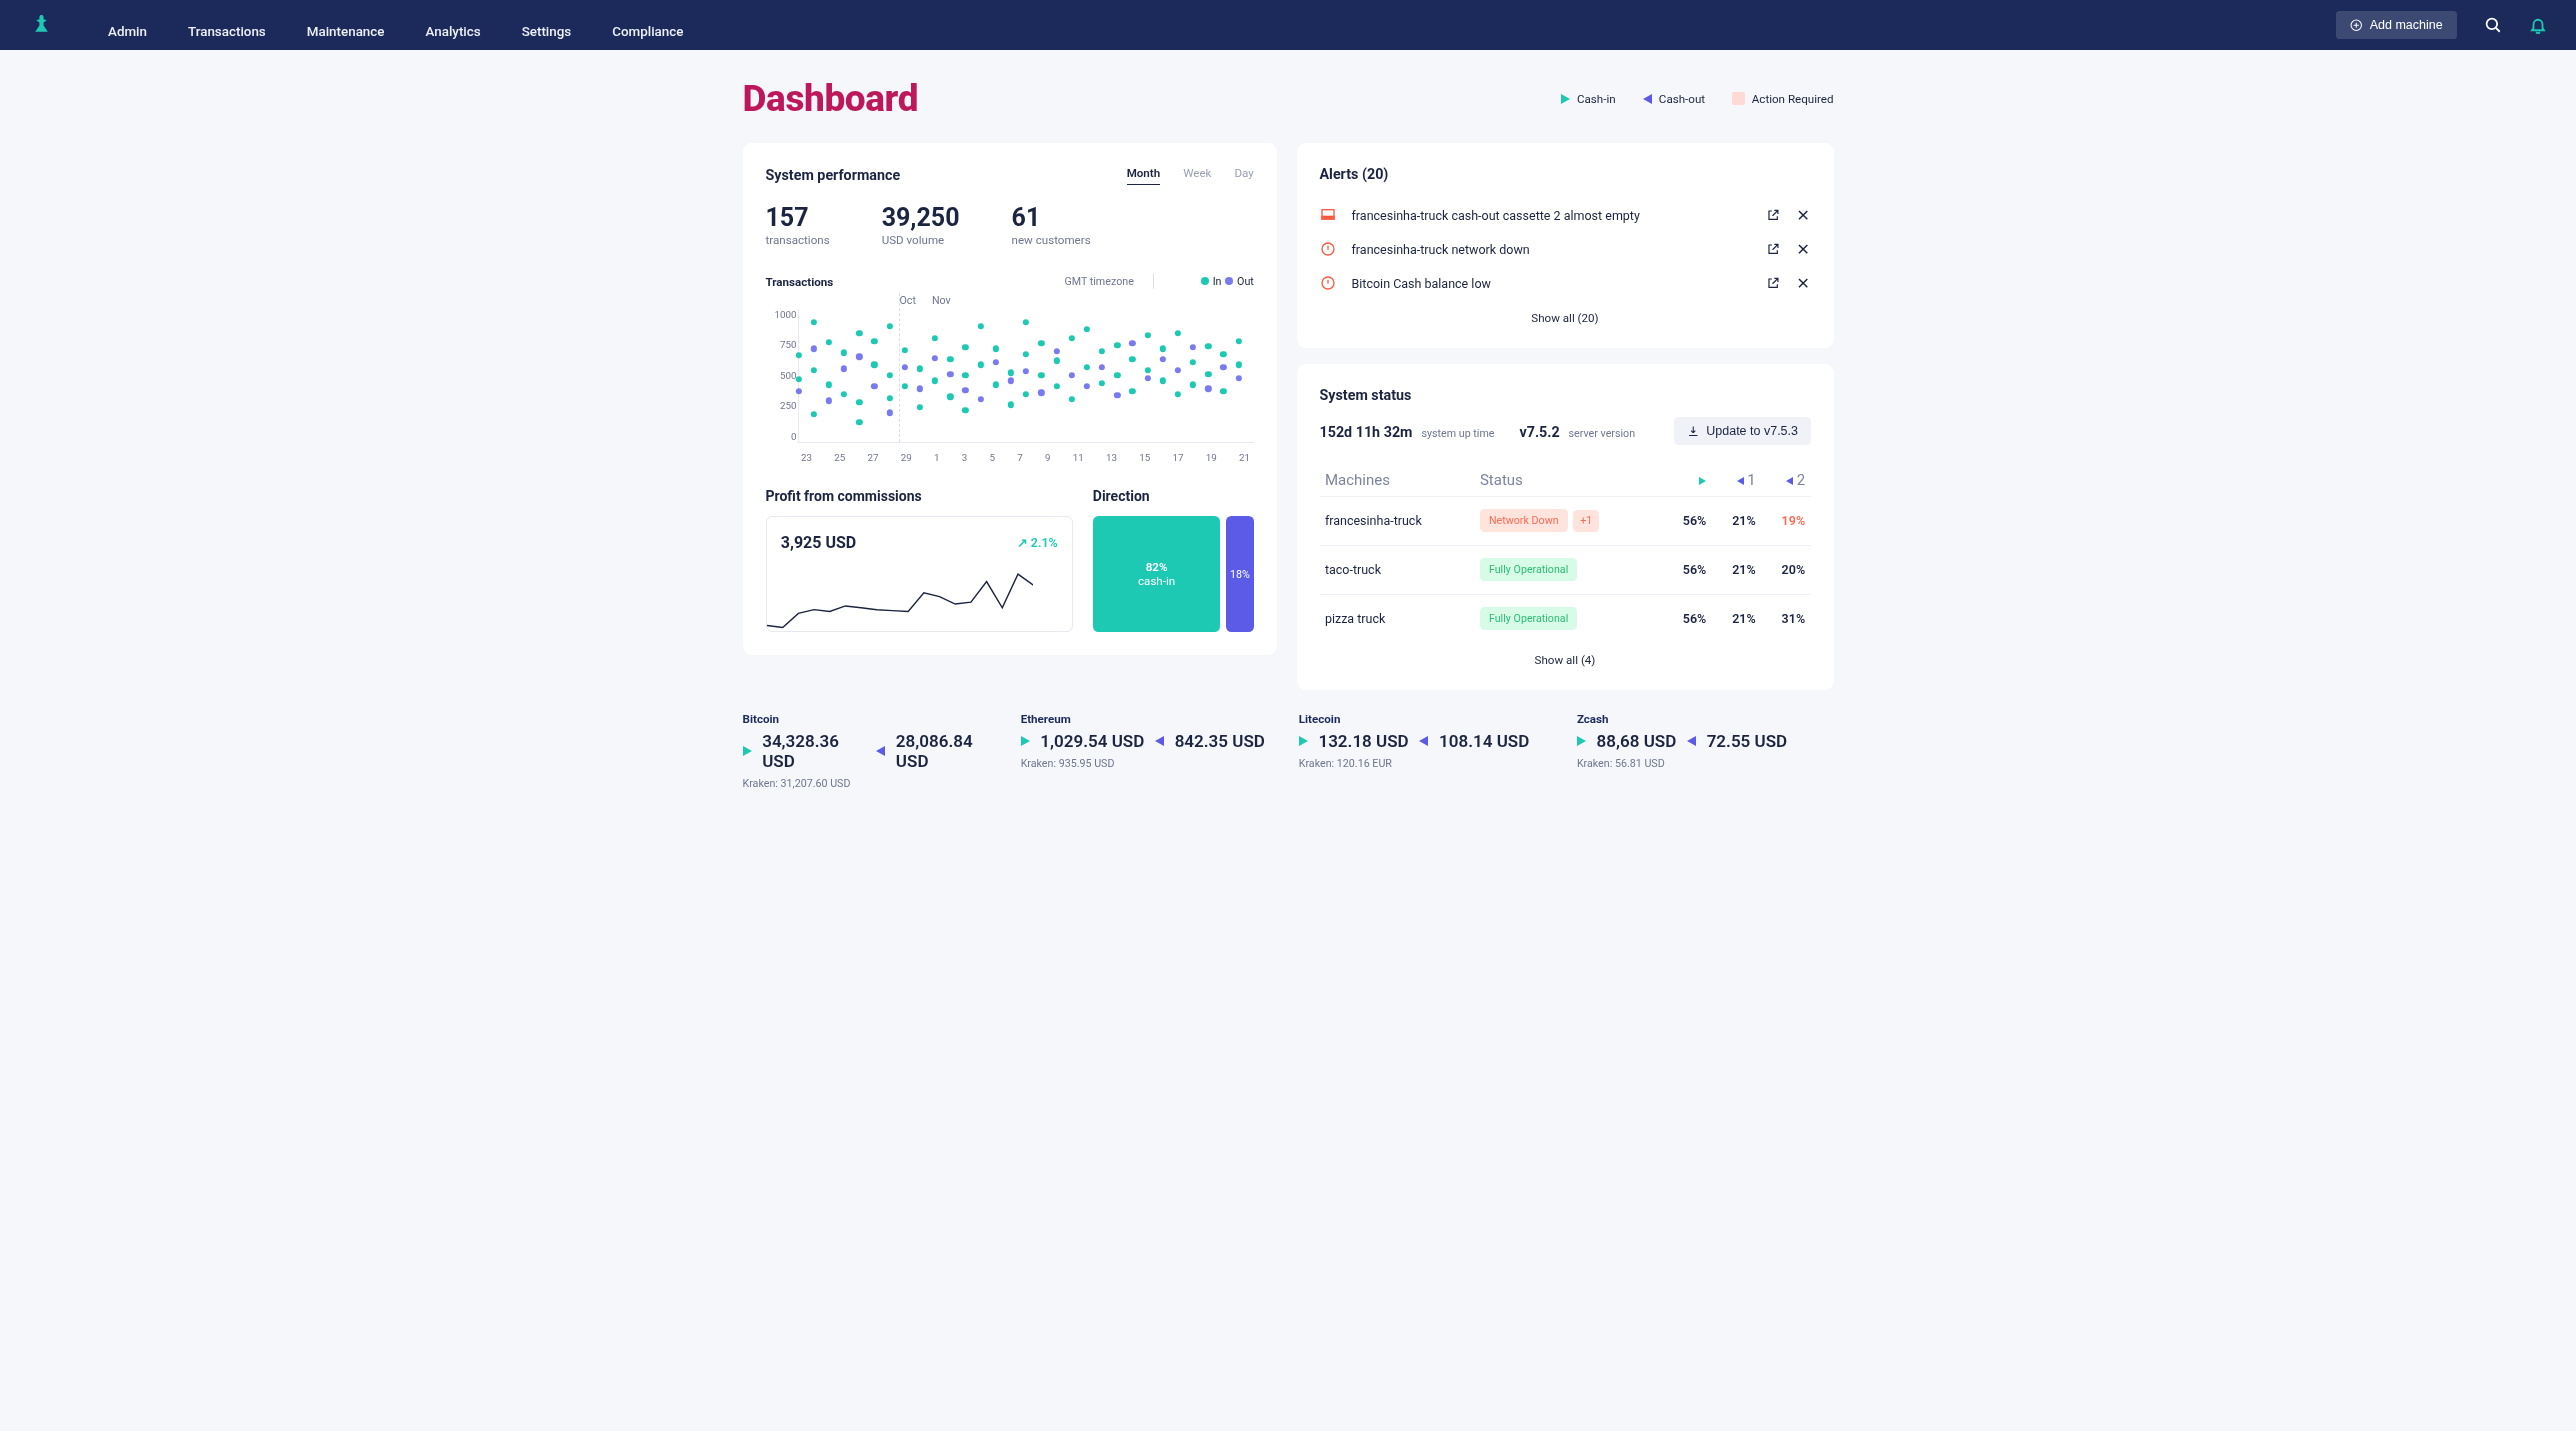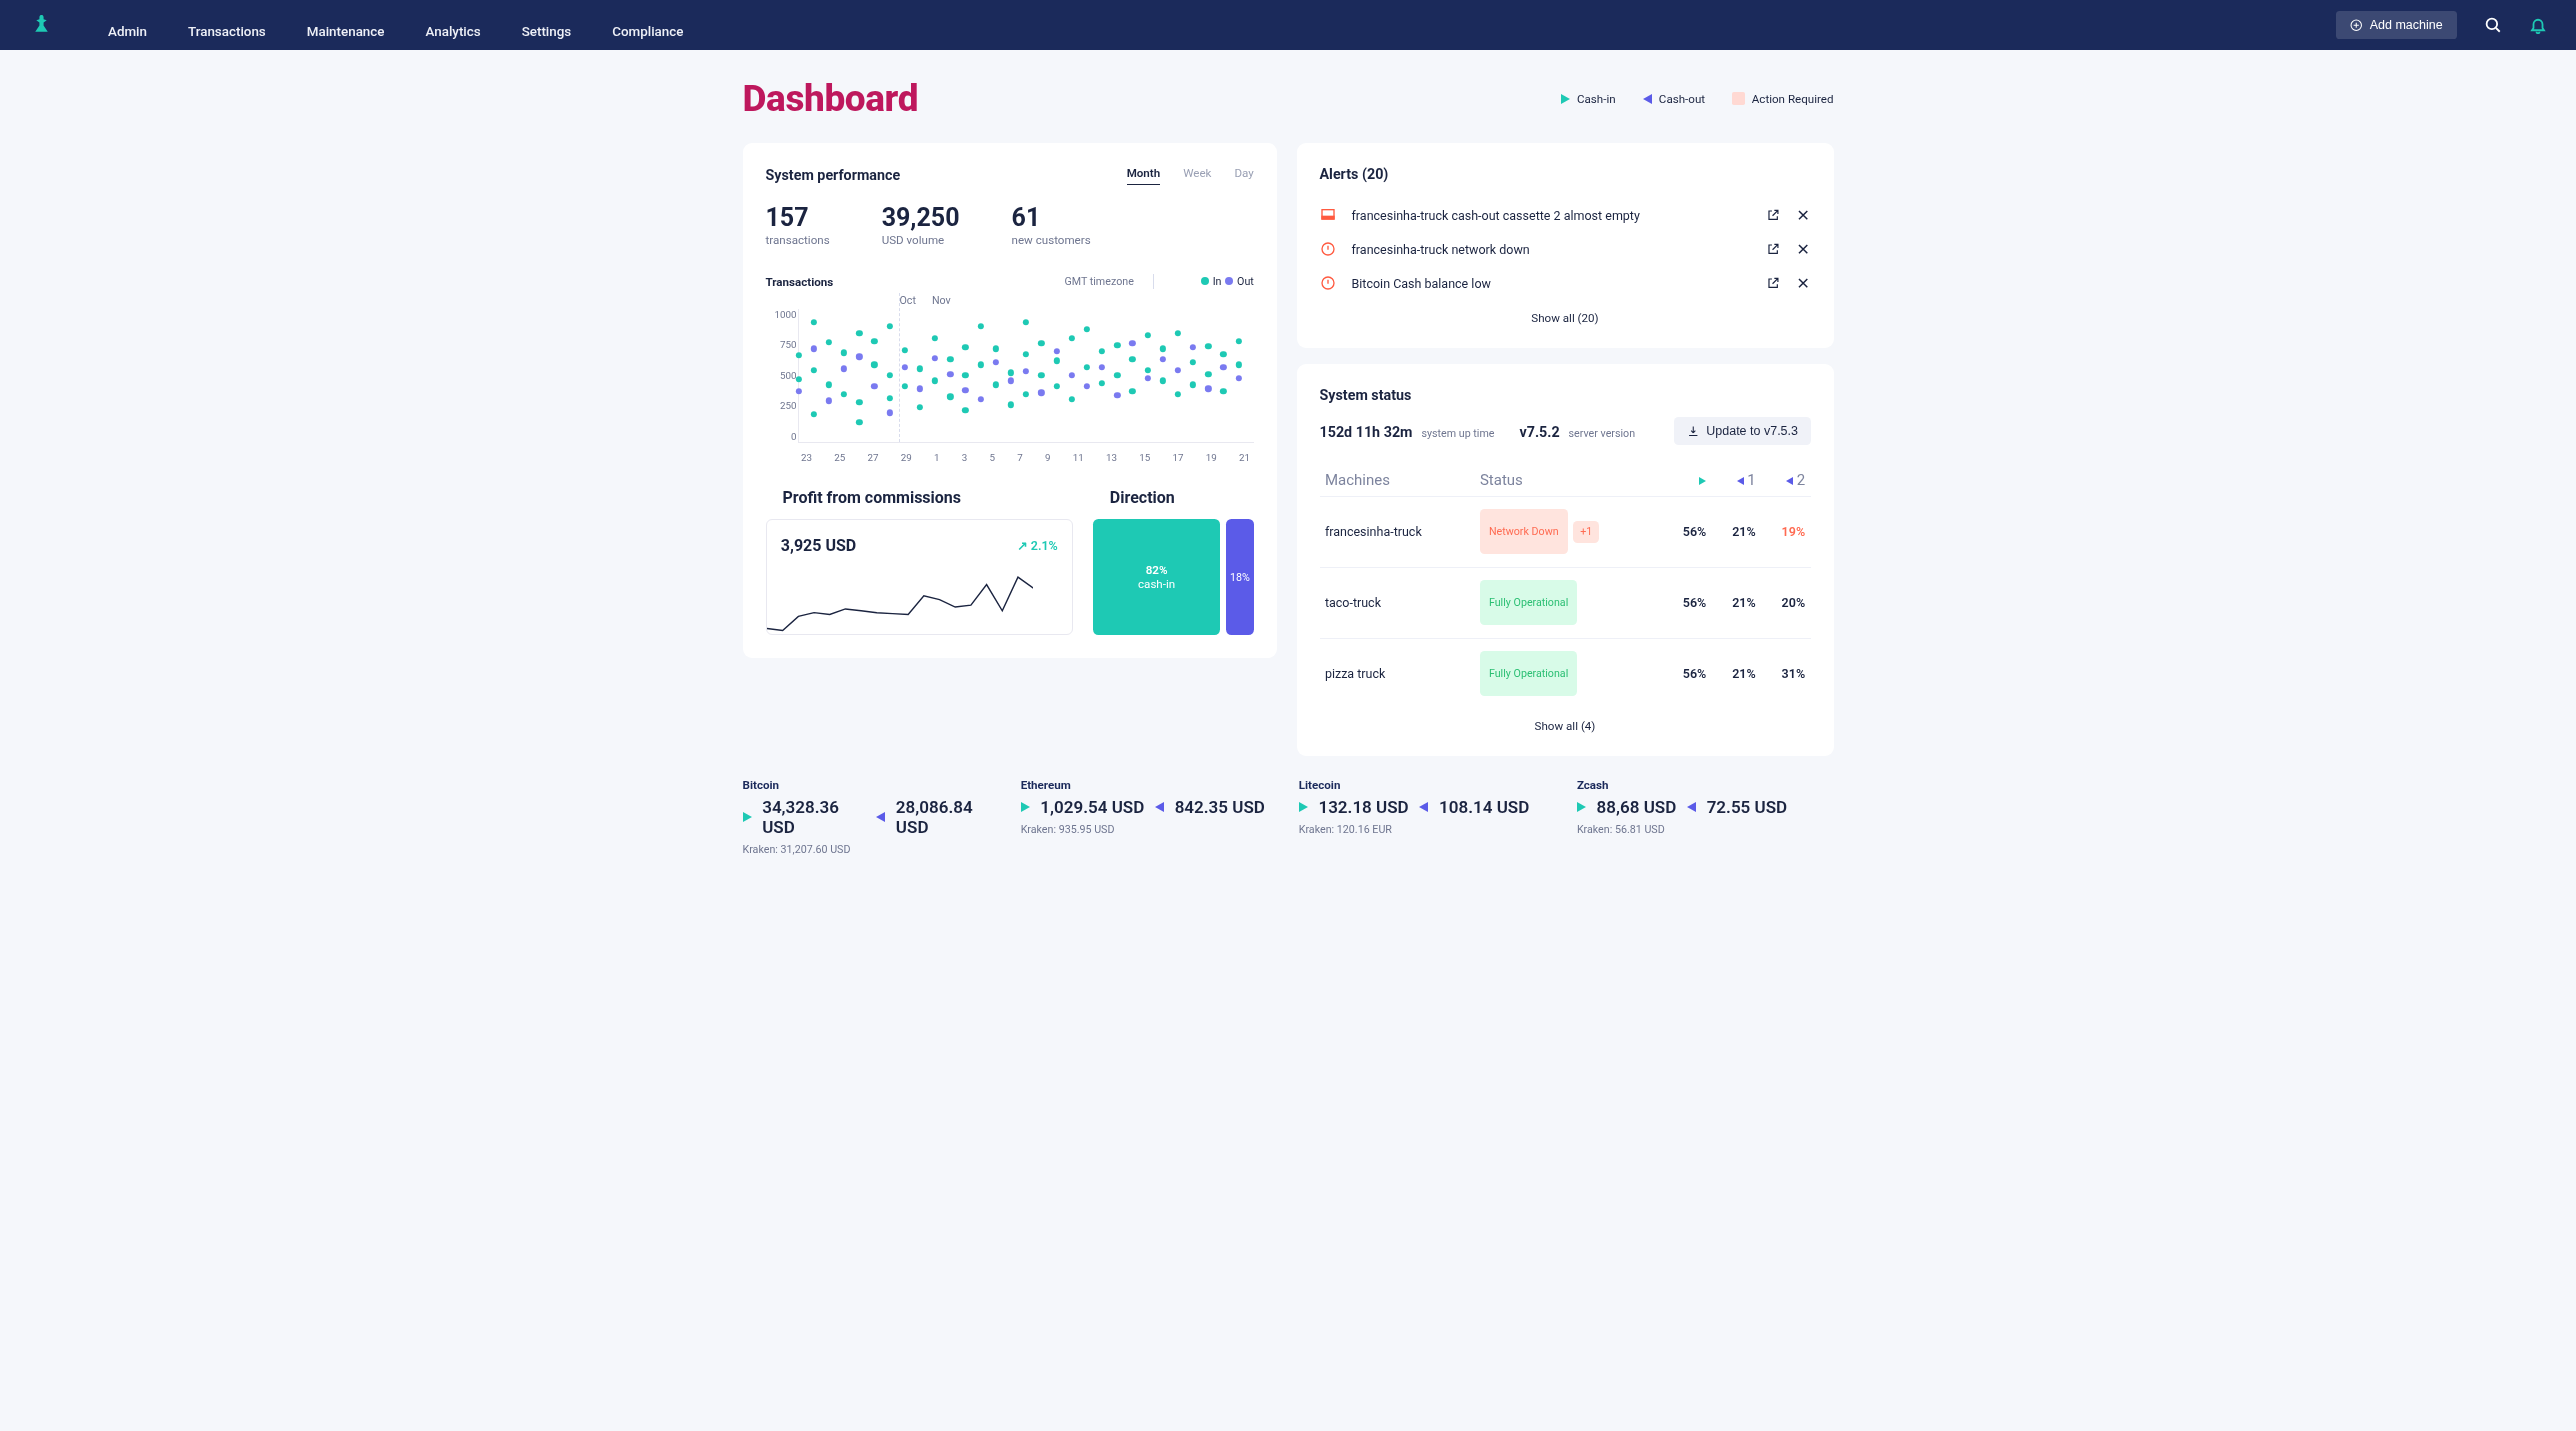--- a/index.html
+++ b/index.html
@@ -52,21 +52,21 @@
 .dot-out { background: #7a7af0; }
 .months { font-size: 10.7px; color: #6f7690; margin: 5.4px 0 1.8px 134px; display: flex; gap: 16px; }
 
 .scatter { position: relative; height: 134px; border-left: 0.9px solid #e8e8f0; border-bottom: 0.9px solid #e8e8f0; margin-left: 32px; margin-bottom: 3.6px; }
 .scatter-y { position: absolute; left: -32px; top: 0; bottom: 0; width: 30px; display: flex; flex-direction: column; justify-content: space-between; text-align: right; font-size: 9.8px; color: #6f7690; }
 .scatter-x { display: flex; justify-content: space-between; margin-left: 32px; font-size: 9.8px; color: #6f7690; padding: 5.4px 3.6px 0; }
 .vline { position: absolute; top: -16px; bottom: 0; width: 0; border-left: 0.9px dashed #d8dcec; }
 
 .sub-row { display: flex; gap: 19.7px; margin-top: 25px; }
 .sub-col { flex: 1; }
-.sub-title { font-size: 16px; font-weight: 700; margin-bottom: 12.5px; margin-left: 17px; }
+.sub-title { font-size: 14px; font-weight: 700; margin-bottom: 12.5px; }
 .profit-box { border: 0.9px solid #e8e8f0; border-radius: 6px; padding: 16px 14.3px 9px; position: relative; height: 116px; }
 .profit-amount { font-size: 16px; font-weight: 700; }
 .profit-change { position: absolute; right: 14.3px; top: 18px; color: #1ec9b4; font-size: 12.5px; font-weight: 600; }
 .spark { position: absolute; left: 0; right: 0; bottom: 0; height: 64px; }
 
 .direction-box { display: flex; height: 116px; gap: 5.4px; }
 .dir-in { background: #1ec9b4; border-radius: 5.4px; flex: 82; display: flex; flex-direction: column; align-items: center; justify-content: center; color: #fff; font-size: 11.6px; }
 .dir-out { background: #5b5be8; border-radius: 5.4px; flex: 18; display: flex; align-items: center; justify-content: center; color: #fff; font-size: 10.7px; }
 
 
@@ -79,21 +79,21 @@
 
 
 .ss-row { display: flex; align-items: baseline; gap: 9px; margin: 14.3px 0 18px; flex-wrap: wrap; }
 .ss-big { font-size: 14.3px; font-weight: 700; }
 .ss-small { font-size: 10.7px; color: #6f7690; margin-right: 16px; }
 .update-btn { margin-left: auto; background: #f0f2f8; border: none; padding: 7.2px 12.5px; border-radius: 4.5px; font-size: 12.5px; font-weight: 500; display: flex; align-items: center; gap: 7.2px; cursor: pointer; color: #1b2440; }
 
 table.machines { width: 100%; border-collapse: collapse; font-size: 12.5px; }
 table.machines th { text-align: left; font-weight: 400; color: #7d849e; font-size: 15px; padding: 7.2px 5.4px; }
 table.machines td { padding: 12.5px 5.4px; border-top: 0.9px solid #eef0f7; }
-.badge { display: inline-block; padding: 16px 9px; border-radius: 4.5px; font-size: 10.7px; }
+.badge { display: inline-block; padding: 5px 9px; border-radius: 4.5px; font-size: 10.7px; }
 .badge-down { background: #ffe4de; color: #ff6b52; }
 .badge-plus { background: #ffe4de; color: #ff6b52; margin-left: 5.4px; padding: 4.5px 7.2px; }
 .badge-ok { background: #d8fbe8; color: #2bbf73; }
 .pct { font-weight: 600; text-align: right; }
 .pct-warn { color: #ff6b52; }
 
 
 .ticker { display: flex; gap: 21.5px; margin-top: 21.5px; }
 .tick-col { flex: 1; }
 .tick-title { font-size: 11.6px; font-weight: 700; color: #1b2a5b; margin-bottom: 5.4px; }

